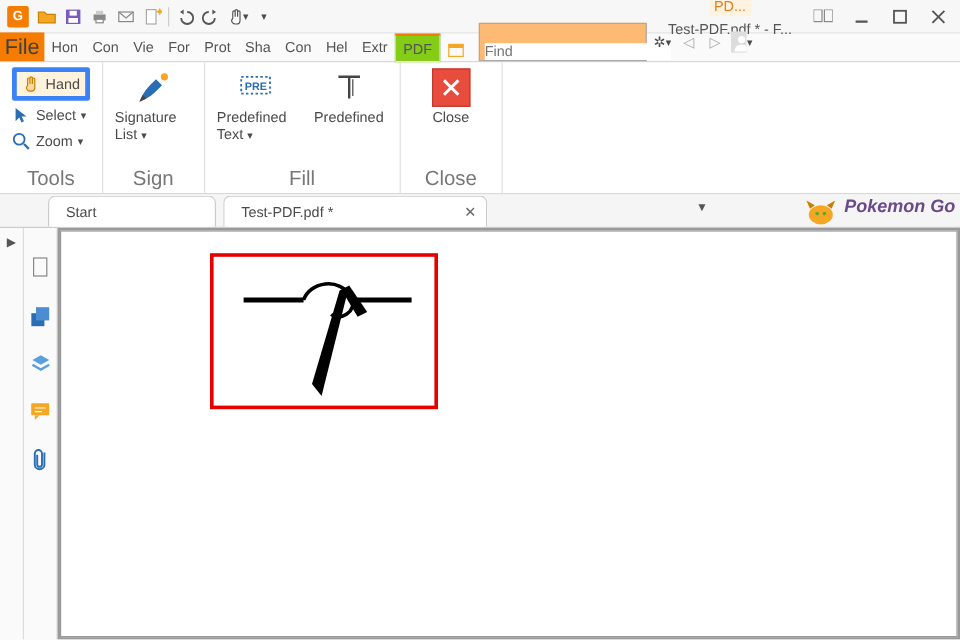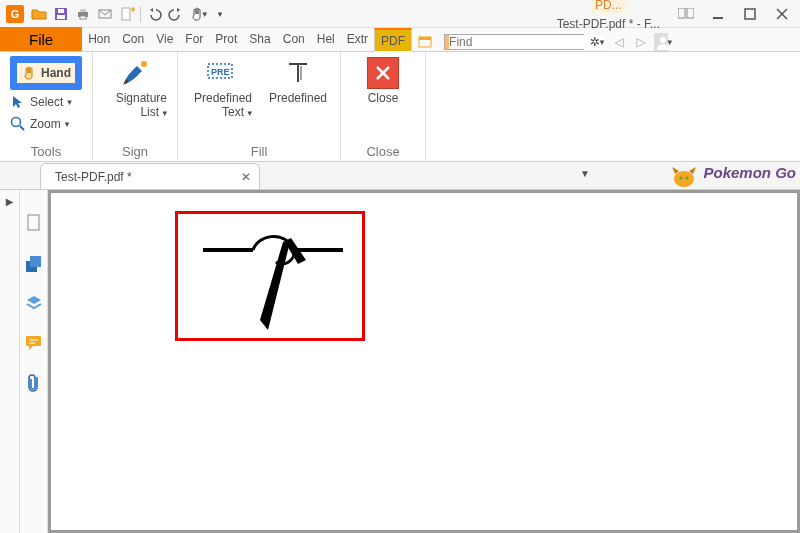--- a/index.html
+++ b/index.html
@@ -7,33 +7,33 @@
 .titlebar { height:28px; background:#f7f7f7; border-bottom:1px solid #e0e0e0; display:flex; align-items:center; padding:0 6px; gap:6px; }
 .qat { display:flex; gap:4px; align-items:center; }
 .qat-icon { width:18px; height:18px; display:flex; align-items:center; justify-content:center; cursor:pointer; }
 .spacer { flex:1; }
 .title-docs { display:flex; gap:4px; align-items:center;flex-direction:column; }
 .title-label { font-size:12px; color:#555; }
 .title-orange { color:#e67e22; background:#fff3e0; padding:1px 4px; }
 .win-controls { display:flex; gap:8px; margin-left:8px; }
 .win-btn { width:24px; height:20px; display:flex; align-items:center; justify-content:center; cursor:pointer; color:#555; }
 .ribbon-tabs { height:24px; background:#fafafa; display:flex; align-items:flex-end; border-bottom:1px solid #d0d0d0; }
-.file-tab { background:#f57c00; color:#000000; padding:4px 29px; font-size:15px; height:24px; display:flex; align-items:center; cursor:pointer; }
+.file-tab { background:#f57c00; color:#404040; padding:4px 4px; font-size:18px; height:24px; display:flex; align-items:center; cursor:pointer; }
 .rtab { padding:4px 6px; font-size:12px; color:#555; cursor:pointer; height:24px; display:flex; align-items:center; }
-.rtab.active { border:1px solid #d0d0d0; border-bottom:1px solid #fff; border-top:2px solid #f57c00; background:#eab308; position:relative; top:1px; }
+.rtab.active { border:1px solid #d0d0d0; border-bottom:1px solid #fff; border-top:2px solid #f57c00; background:#84cc16; position:relative; top:1px; }
 .ribbon-find { display:flex; align-items:center; gap:4px; margin-left:6px; }
-.find-box { border:1px solid #aaa; height:16px; width:140px; display:flex; align-items:flex-end; padding:0 4px; background:#fdba74; }
+.find-box { border:1px solid #aaa; height:32px; width:140px; display:flex; align-items:flex-end; padding:0 4px; background:#fdba74; }
 .find-input { border:none; outline:none; flex:1; font-size:12px; color:#777; }
 .ribbon-body { height:110px; background:#fff; border-bottom:1px solid #d0d0d0; display:flex; }
 .tool-group { border-right:1px solid #e0e0e0; padding:4px 10px 2px 10px; display:flex; flex-direction:column; justify-content:space-between; }
 .group-content { display:flex; gap:14px; align-items:flex-start; }
-.group-label { text-align:center; font-size:13px; color:#777; }
+.group-label { text-align:center; font-size:17px; color:#777; }
 .vstack { display:flex; flex-direction:column; gap:2px; }
 .mini-btn { display:flex; align-items:center; gap:4px; cursor:pointer; padding:2px 0; font-size:12px; }
-.big-btn { display:flex; flex-direction:column; align-items:center; cursor:pointer; width:64px; text-align:right; gap:2px; font-size:12px; line-height:1.15; }
+.big-btn { display:flex; flex-direction:column; align-items:center; cursor:pointer; width:64px; text-align:left; gap:2px; font-size:12px; line-height:1.15; }
 .big-icon { width:34px; height:34px; display:flex; align-items:center; justify-content:center; }
 .red-close { background:#e74c3c; border:1px solid #c0392b; width:32px; height:32px; color:#fff; display:flex; align-items:center; justify-content:center; }
 .doctabs { height:28px; background:#f5f5f5; display:flex; align-items:flex-end; padding-left:40px; position:relative; border-bottom:1px solid #ccc; }
 .doctab { height:26px; border:1px solid #ccc; border-bottom:none; border-radius:6px 6px 0 0; padding:0 30px 0 14px; display:flex; align-items:center; background:#fff; margin-right:6px; position:relative; font-size:12px; cursor:pointer; min-width:140px; }
 .doctab .close { position:absolute; right:8px; font-size:12px; color:#666; cursor:pointer; }
 .doctabs .dropdown { position:absolute; right:210px; top:6px; color:#555; font-size:10px; }
 .promo { position:absolute; right:4px; top:2px; display:flex; align-items:flex-start; gap:4px; font-style:italic; font-weight:bold; color:#6b4a8a; font-size:15px; }
 .workarea { display:flex; height:343px; background:#eee; }
 .left-gutter { width:20px; background:#fafafa; border-right:1px solid #ddd; display:flex; justify-content:center; padding-top:6px; }
 .side-panel { width:28px; background:#fafafa; border-right:1px solid #ddd; display:flex; flex-direction:column; align-items:center; gap:22px; padding-top:24px; }
@@ -171,21 +171,21 @@
           <path d="M3 17c0-4 3-6 6-6s6 2 6 6" fill="#fff"></path>
         </svg>
         <span class="tri">▾</span>
       </div>
   </div>
 </div>
 
 <div class="ribbon-body">
   <div class="tool-group">
     <div class="vstack">
-      <div class="mini-btn" style="background:#fff3dd;border:7px solid #3b82f6;padding:2px 4px;border-radius:2px;font-weight:bold;">
+      <div class="mini-btn" style="background:#fff3dd;border:4px solid #3b82f6;padding:2px 4px;border-radius:2px;">
         <svg width="16" height="16">
             <path d="M5 9V4a1 1 0 0 1 2 0v4V3a1 1 0 0 1 2 0v5V4a1 1 0 0 1 2 0v7c0 2-1 3-3 3H7c-2 0-3-2-3-3l1-2z" fill="#fcd9a0" stroke="#c78100"></path>
           </svg>
         <span>Hand</span>
       </div>
       <div class="mini-btn">
         <svg width="16" height="16">
             <path d="M3 2l0 11 3-3 2 4 2-1-2-4 4 0z" fill="#2a6db3"></path>
           </svg>
         <span>Select</span>
@@ -255,20 +255,23 @@
             </div>
           </div>
         <span>Close</span>
       </div>
     </div>
     <div class="group-label">Close</div>
   </div>
 </div>
 
 <div class="doctabs">
+  <div class="doctab">
+    <span>Start</span>
+  </div>
   <div class="doctab" style="min-width:220px;margin-top:43px;">
     <span>Test-PDF.pdf *</span>
     <span class="close">✕</span>
   </div>
   <div class="dropdown">▼</div>
   <div class="promo">
     <svg width="30" height="24">
         <ellipse cx="15" cy="15" rx="10" ry="8" fill="#f5a623"></ellipse>
         <path d="M6 10l-3-7 7 4M24 10l3-7-7 4" fill="#c78100"></path>
         <circle cx="12" cy="14" r="1.5" fill="#5a3"></circle>

